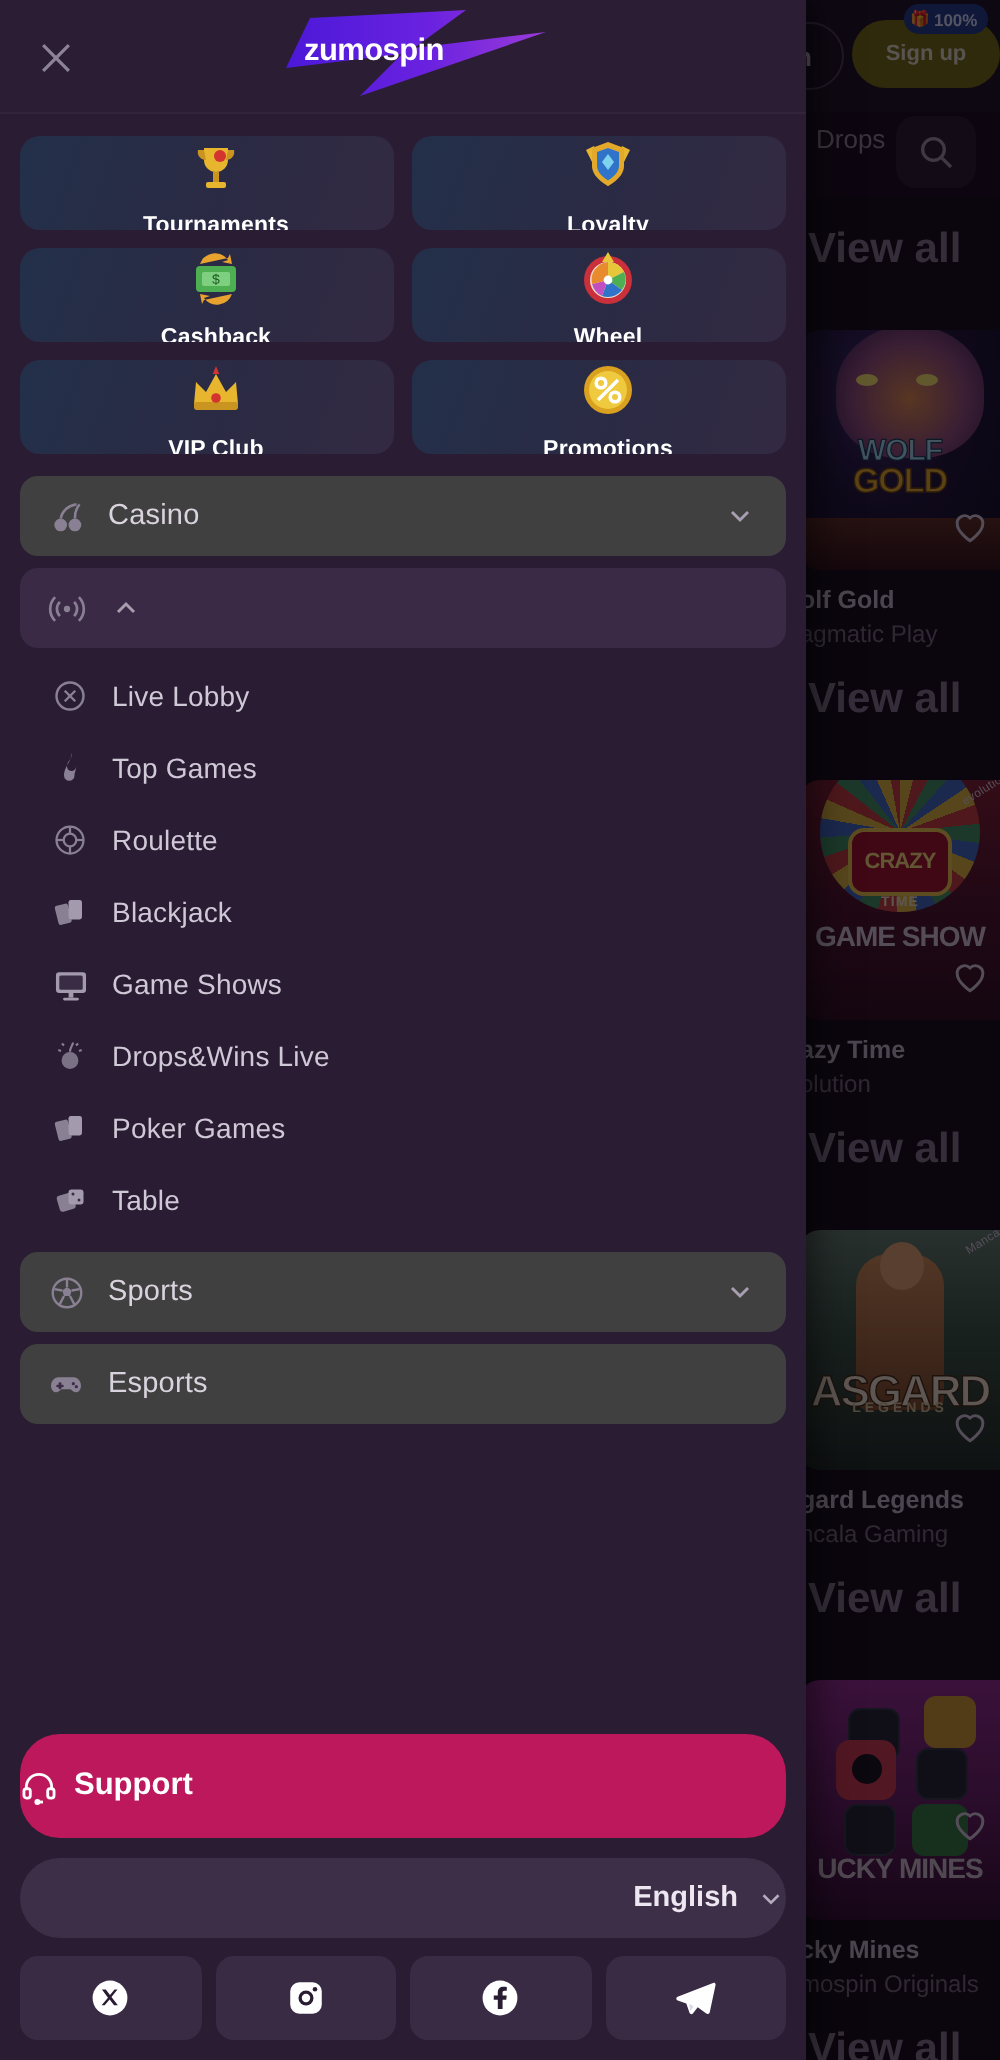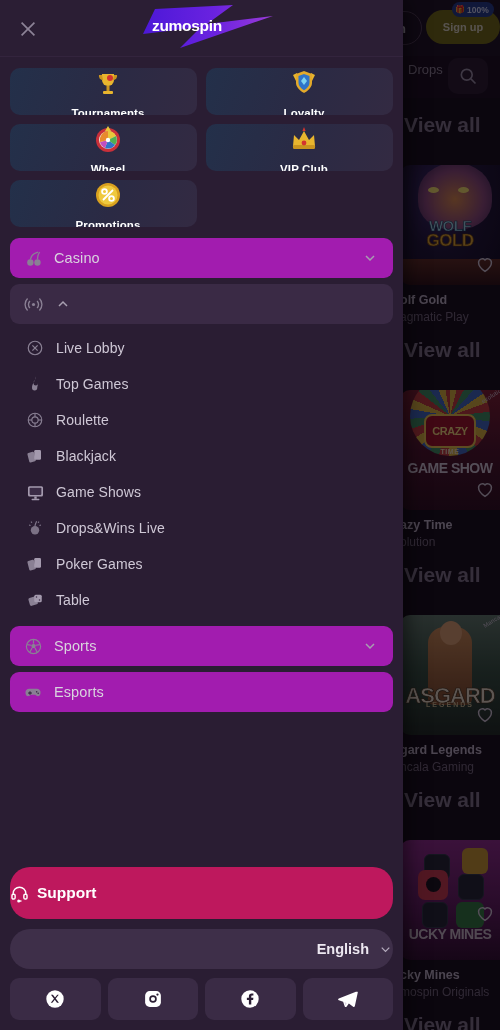--- a/index.html
+++ b/index.html
@@ -249,21 +249,21 @@
     letter-spacing:.1px;
   }
   .promo-ico { width:30px; height:30px; flex:0 0 30px; position:relative; }
 
   
   .nav-row {
     height:40px; border-radius:9px;
     display:flex; align-items:center;
     padding:0 14px 0 12px;
     margin-bottom:6px;
-    background:#a21caf;
+    background:#404040;
   }
   .nav-row.sub {
     background:transparent; height:36px; margin-bottom:0;
     padding-left:14px;
   }
   .nav-row.active { background:#3a2a45; }
   .nav-ico {
     width:22px; height:22px; flex:0 0 22px;
     display:flex; align-items:center; justify-content:center;
     margin-right:10px;
@@ -477,20 +477,32 @@
             <path d="M4 7l4-2 2 4-3 4z" fill="#e8b52e"></path>
             <path d="M26 7l-4-2-2 4 3 4z" fill="#e8b52e"></path>
             <path d="M15 3l8 3v9c0 6-8 10-8 10S7 21 7 15V6z" fill="#e3a92a"></path>
             <path d="M15 6l5.5 2v7c0 4.2-5.5 7.2-5.5 7.2S9.5 19.2 9.5 15V8z" fill="#2f74c9"></path>
             <path d="M15 9l3 4-3 4-3-4z" fill="#7ed3ef"></path>
           </svg>
         </div>
         <div class="promo-label">Loyalty</div>
       </div>
 
+      <div class="promo-tile">
+        <div class="promo-ico">
+          <svg width="30" height="30" viewBox="0 0 30 30">
+            <rect x="5" y="9" width="20" height="13" rx="2" fill="#4eae52"></rect>
+            <rect x="8" y="12" width="14" height="7" rx="1" fill="#7ed080"></rect>
+            <text x="15" y="18.2" font-size="7" text-anchor="middle" fill="#1d5a22" font-family="Liberation Sans, sans-serif">$</text>
+            <path d="M7 8a8 8 0 0 1 14-2l-3 1 5 1-1-5-1 2" fill="#e8a22e"></path>
+            <path d="M23 23a8 8 0 0 1-14 2l3-1-5-1 1 5 1-2" fill="#e8a22e"></path>
+          </svg>
+        </div>
+        <div class="promo-label">Cashback</div>
+      </div>
 
       <div class="promo-tile">
         <div class="promo-ico">
           <svg width="30" height="30" viewBox="0 0 30 30">
             <circle cx="15" cy="16" r="12" fill="#c9303a"></circle>
             <circle cx="15" cy="16" r="9" fill="#e8e2d0"></circle>
             <path d="M15 16 L15 7 A9 9 0 0 1 23 12 Z" fill="#e8c63a"></path>
             <path d="M15 16 L23 12 A9 9 0 0 1 22 21 Z" fill="#4eae52"></path>
             <path d="M15 16 L22 21 A9 9 0 0 1 12 24 Z" fill="#2f74c9"></path>
             <path d="M15 16 L12 24 A9 9 0 0 1 7 18 Z" fill="#c14fc0"></path>

